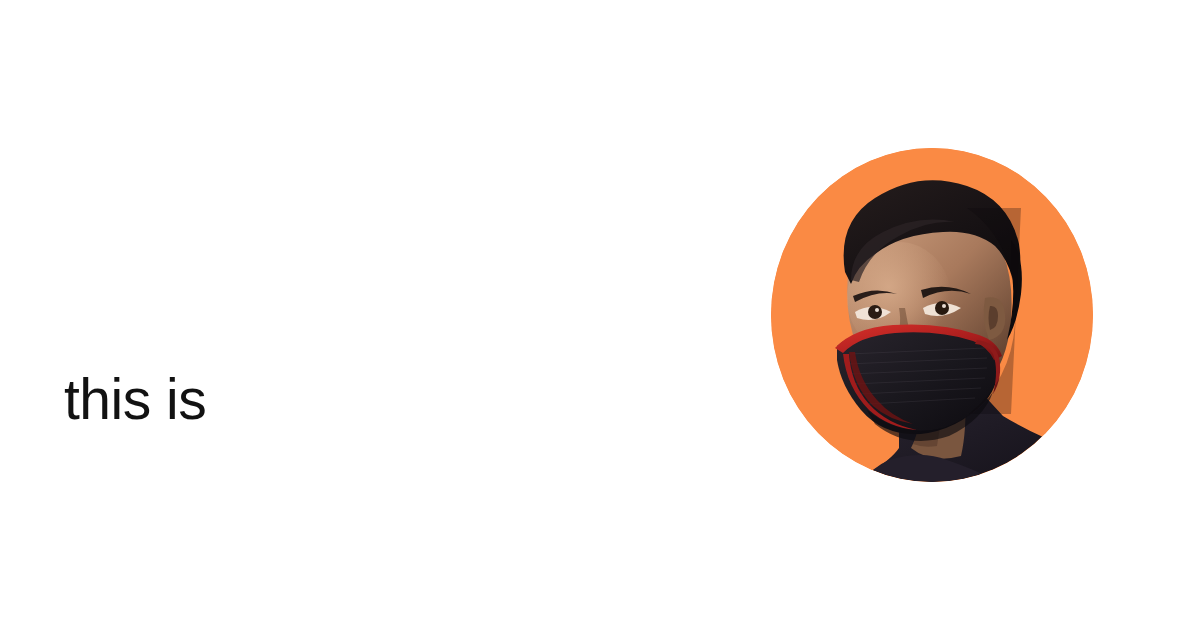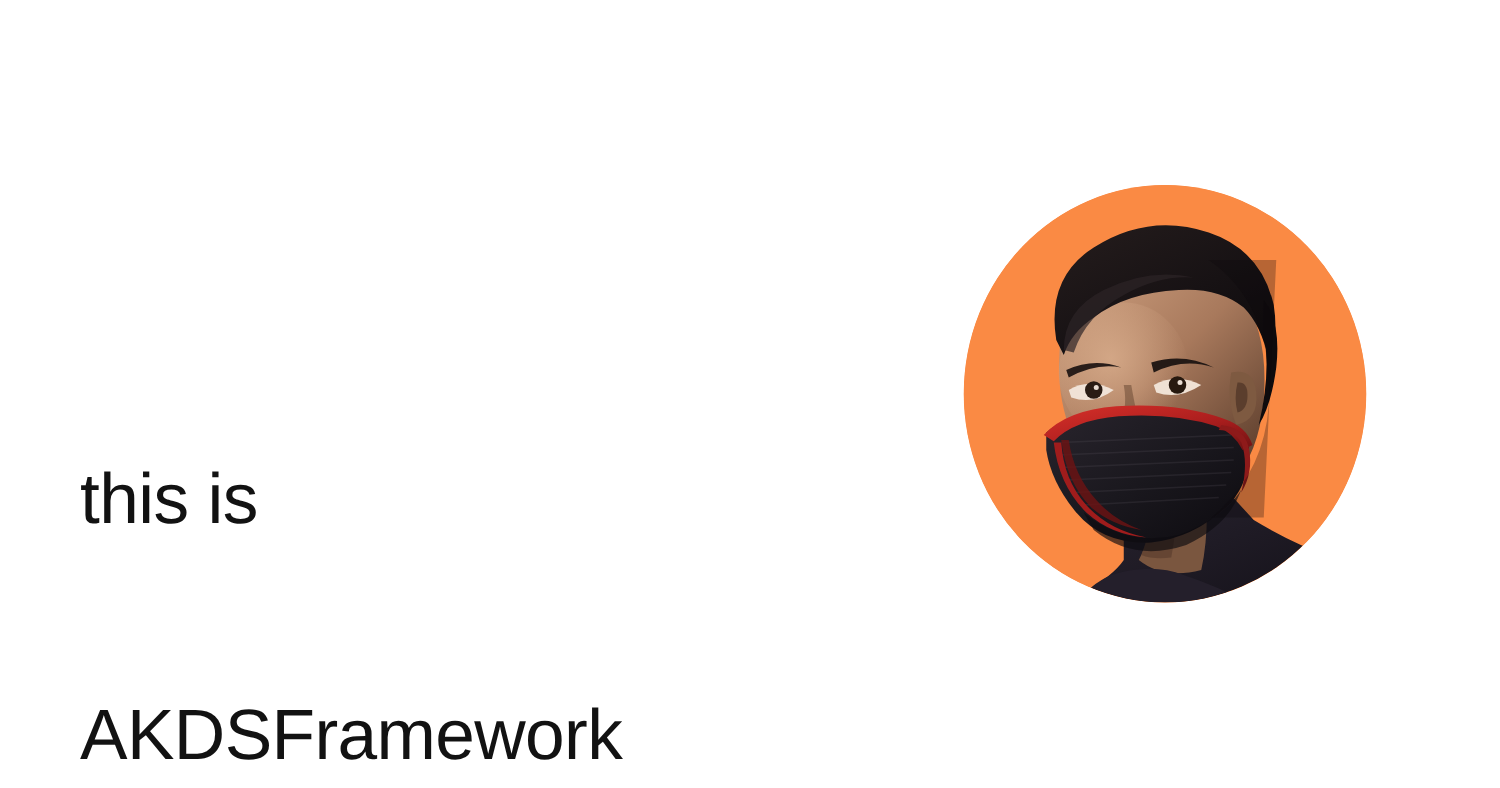--- a/index.html
+++ b/index.html
@@ -65,21 +65,20 @@
 </style>
 </head>
 <body>
 
 <div class="card">
 
   <div class="text-block">
 
     <h1 class="headline">
       <span class="line">this is</span>
-      <span class="line">AKDSFramework</span>
     </h1>
 
   </div>
 
   <div class="avatar">
     <svg viewBox="0 0 322 334" xmlns="http://www.w3.org/2000/svg">
       <defs>
         <clipPath id="circleClip">
           <ellipse cx="161" cy="167" rx="161" ry="167"></ellipse>
         </clipPath>

